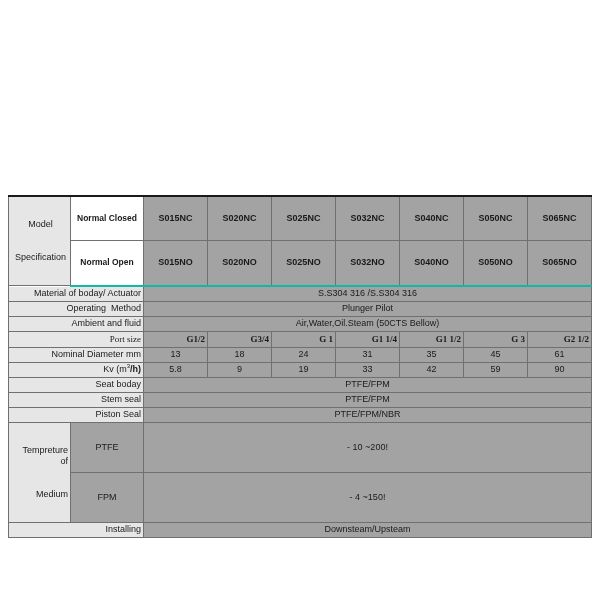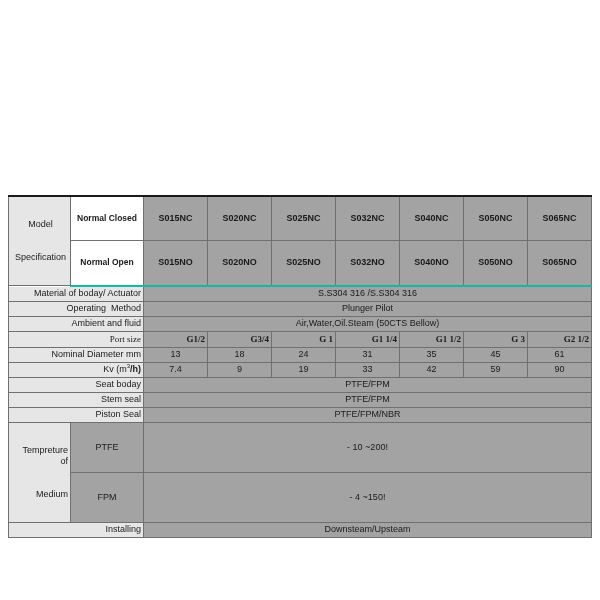--- a/index.html
+++ b/index.html
@@ -111,21 +111,21 @@
       <td class="val">18</td>
       <td class="val">24</td>
       <td class="val">31</td>
       <td class="val">35</td>
       <td class="val">45</td>
       <td class="val">61</td>
     </tr>
 
     <tr>
       <td class="lbl" colspan="2"><span>Kv (m</span><sup class="kv-sup">3</sup><span class="kv-bold">/h)</span></td>
-      <td class="val">7.4</td>
+      <td class="val">5.8</td>
       <td class="val">9</td>
       <td class="val">19</td>
       <td class="val">33</td>
       <td class="val">42</td>
       <td class="val">59</td>
       <td class="val">90</td>
     </tr>
 
     <tr>
       <td class="lbl" colspan="2">Seat boday</td>

